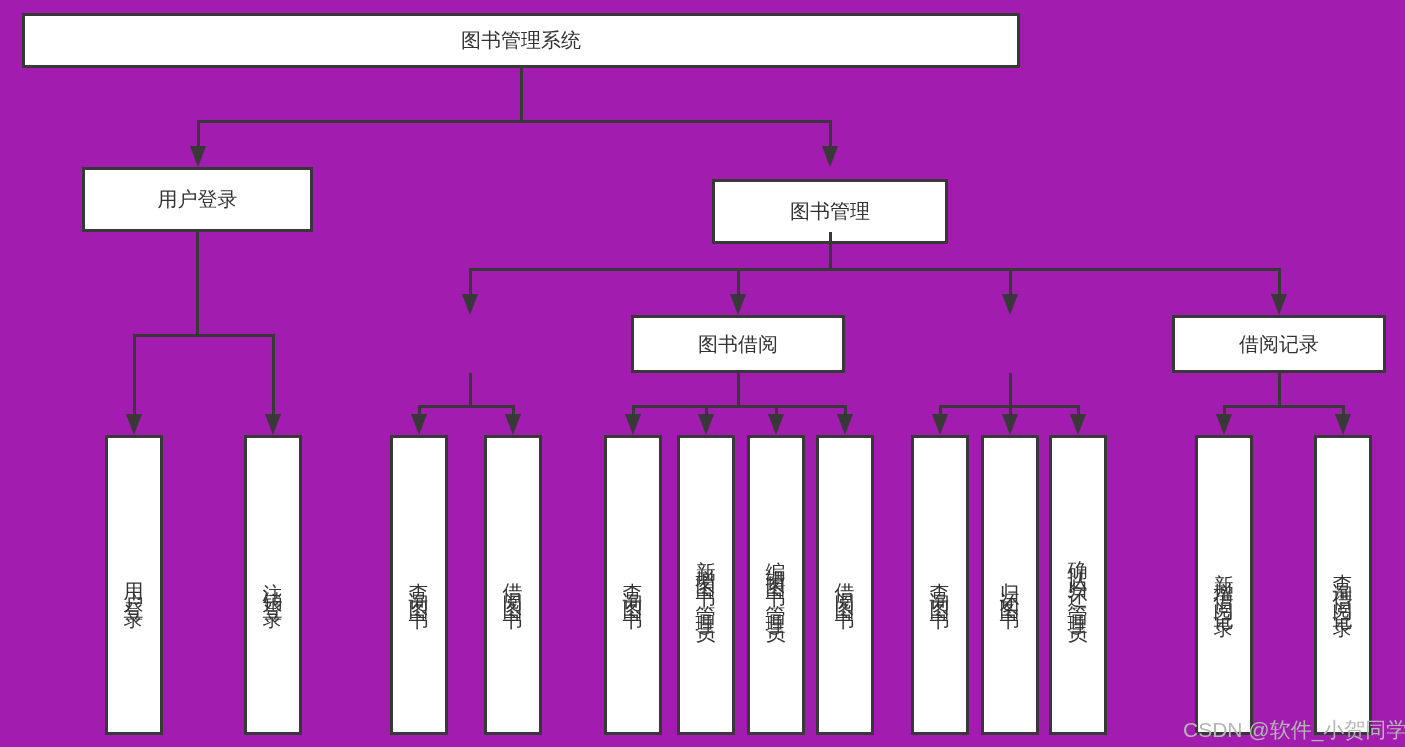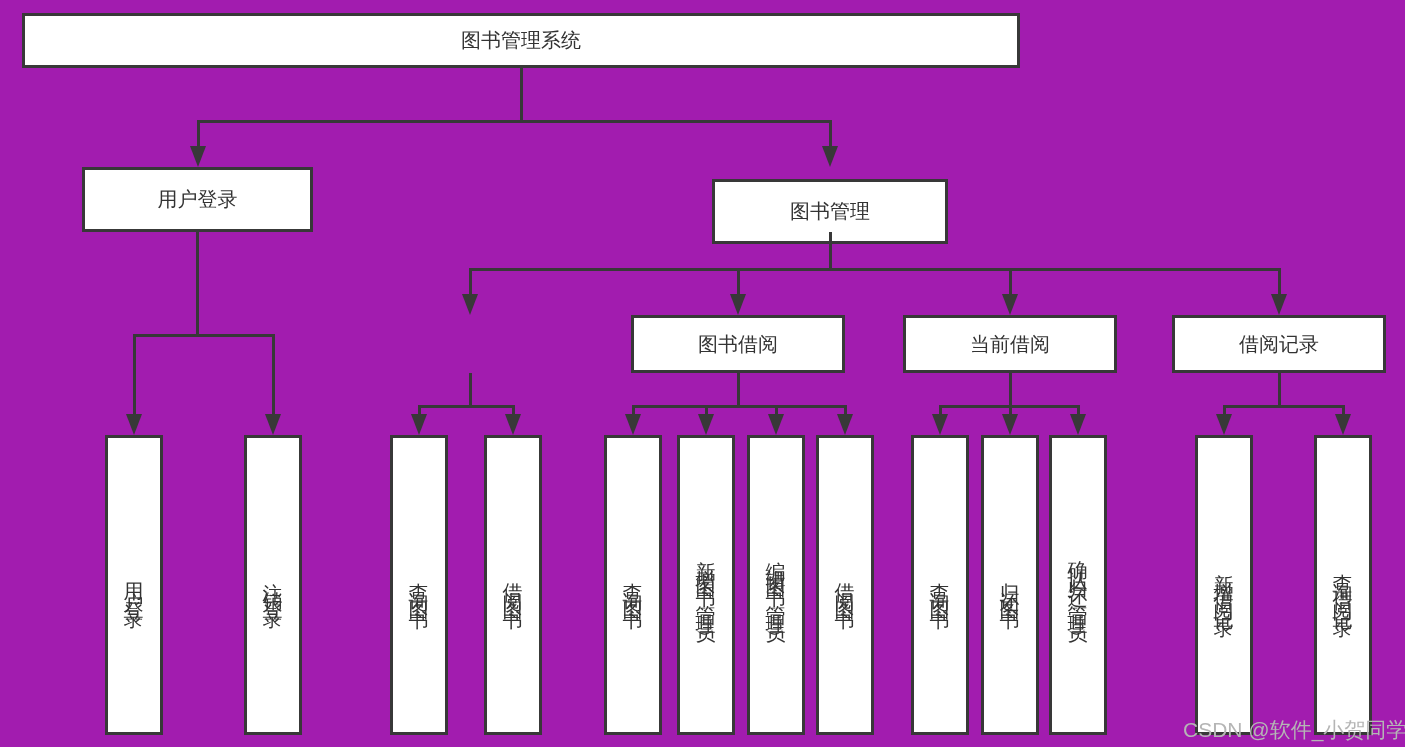--- a/index.html
+++ b/index.html
@@ -45,23 +45,20 @@
 
   <div class="box" style="left:712px; top:167px; width:236px; height:65px;margin-top:12px;">
     <span>图书管理</span>
   </div>
 
 
   <div class="box" style="left:631px; top:315px; width:214px; height:58px;">
     <span>图书借阅</span>
   </div>
 
-  <div class="box" style="left:903px; top:315px; width:214px; height:58px;">
-    <span>当前借阅</span>
-  </div>
 
   <div class="box" style="left:1172px; top:315px; width:214px; height:58px;text-align:right;">
     <span>借阅记录</span>
   </div>
 
   <div class="box leaf" style="left:105px;">
     <span class="vlabel">用户登录</span>
   </div>
   <div class="box leaf" style="left:244px;">
     <span class="vlabel">注销登录</span>

